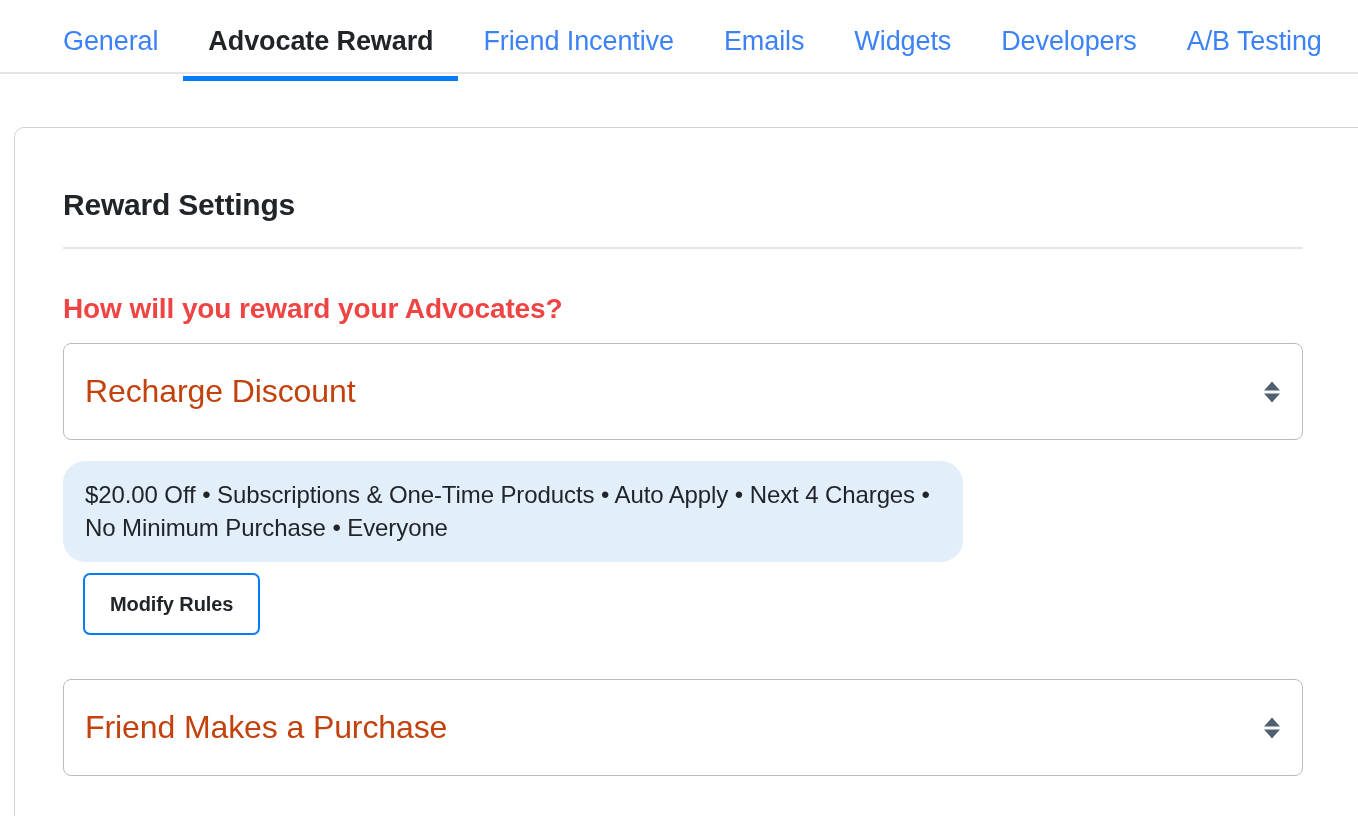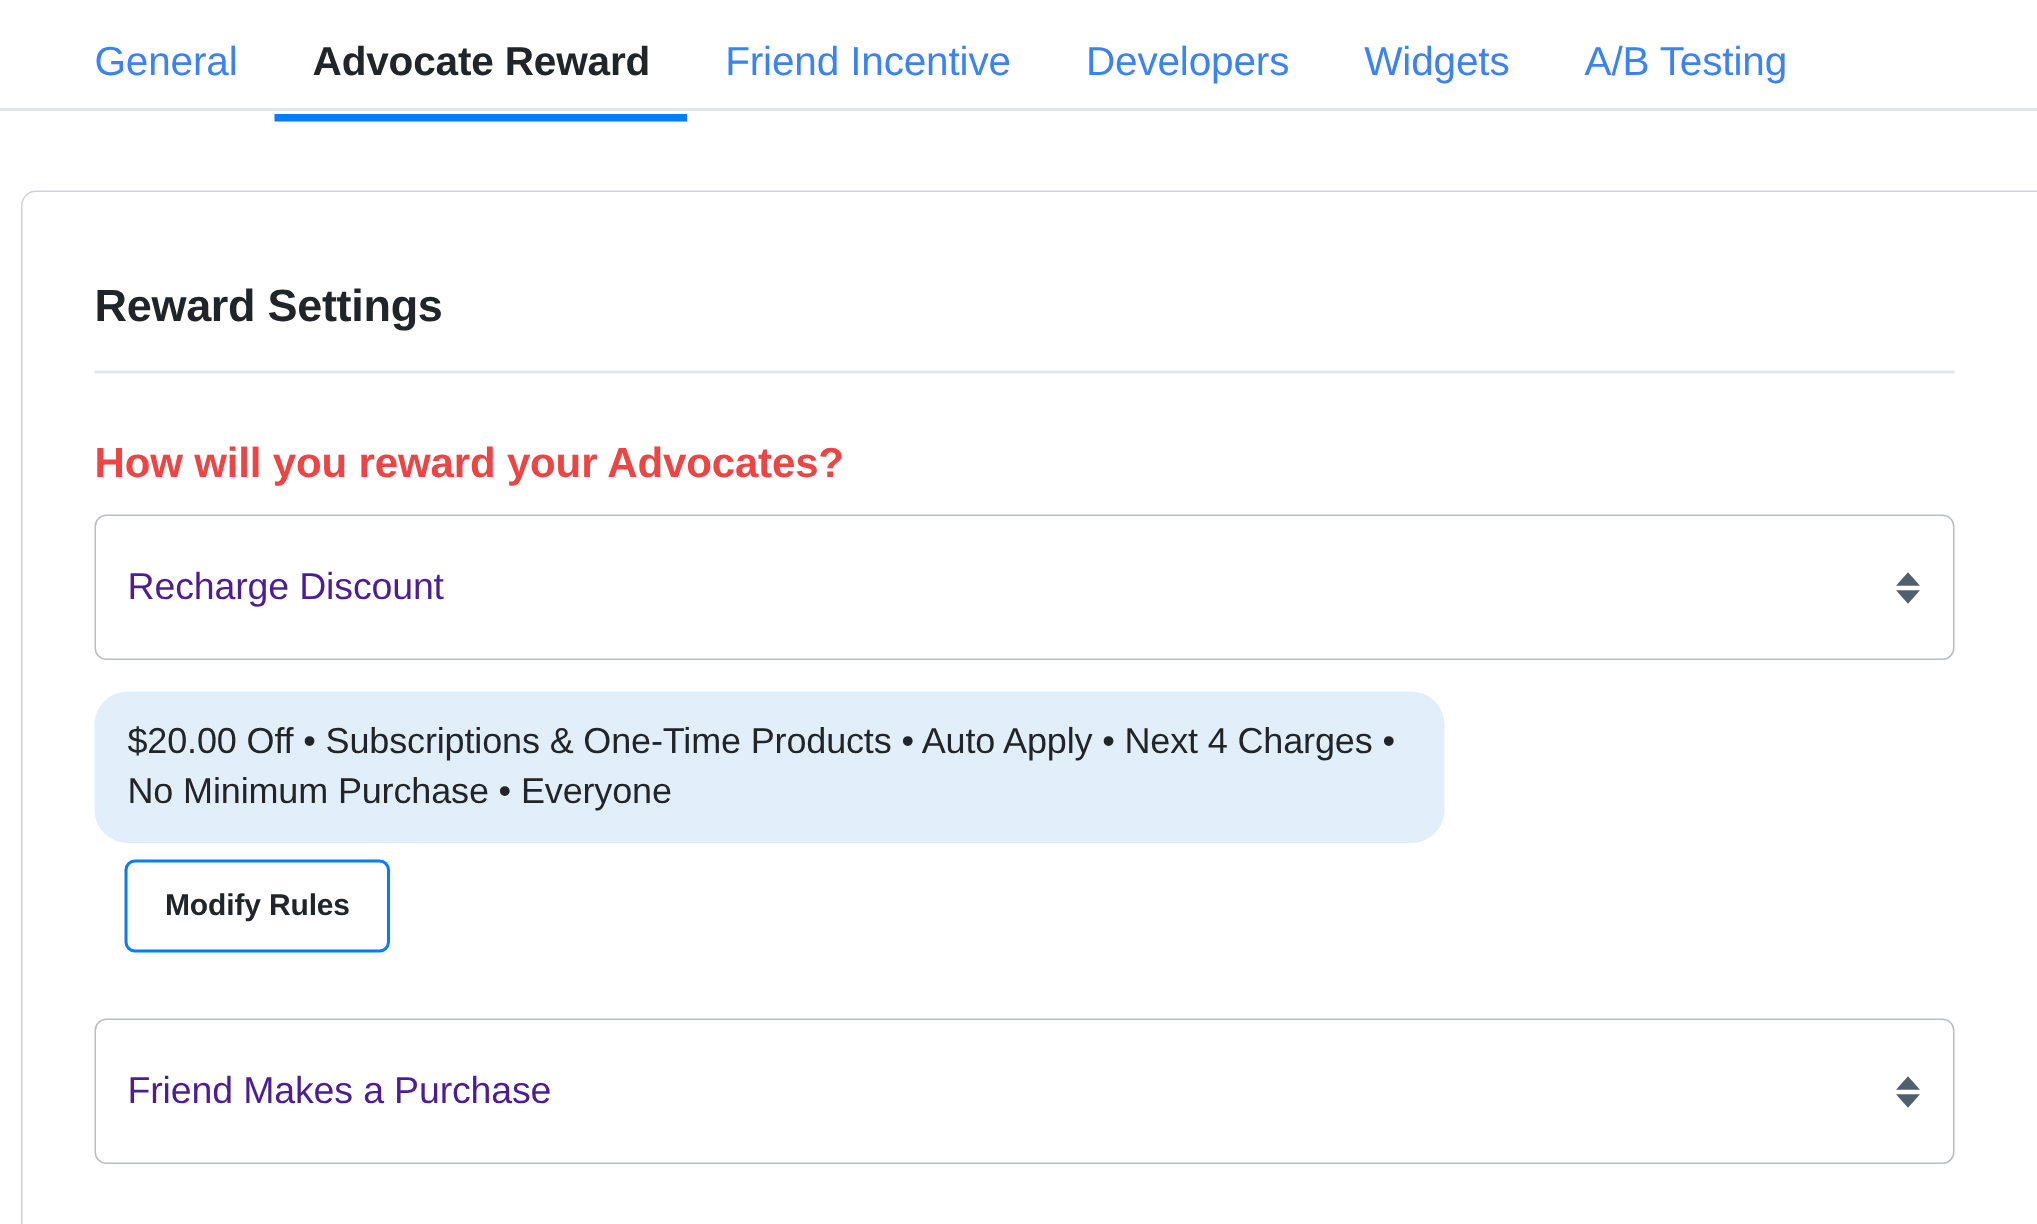--- a/index.html
+++ b/index.html
@@ -100,22 +100,22 @@
     height: 97px;
     box-sizing: border-box;
     border: 1px solid #b9bcc0;
     border-radius: 8px;
     background: #ffffff;
     display: flex;
     align-items: center;
     cursor: pointer;
   }
   .select-value {
-    font-size: 25px;
-    color: #4c1d95;
+    font-size: 32px;
+    color: #c2410c;
     padding-left: 21px;
     letter-spacing: -0.1px;
   }
   .select-arrows {
     position: absolute;
     right: 22px;
     top: 50%;
     transform: translateY(-50%);
     display: flex;
     flex-direction: column;
@@ -172,22 +172,23 @@
 
   .block-gap { height: 44px; }
 </style>
 </head>
 <body>
 
 <div class="tabbar">
   <div class="tab">General</div>
   <div class="tab active">Advocate Reward</div>
   <div class="tab">Friend Incentive</div>
+  <div class="tab">Emails</div>
+  <div class="tab">Widgets</div>
   <div class="tab">Developers</div>
-  <div class="tab">Widgets</div>
   <div class="tab">A/B Testing</div>
 </div>
 
 <div class="card">
   <div class="card-inner">
 
     <h1 class="card-title">Reward Settings</h1>
     <div class="divider"></div>
 
     <div class="field-label">How will you reward your Advocates?</div>

